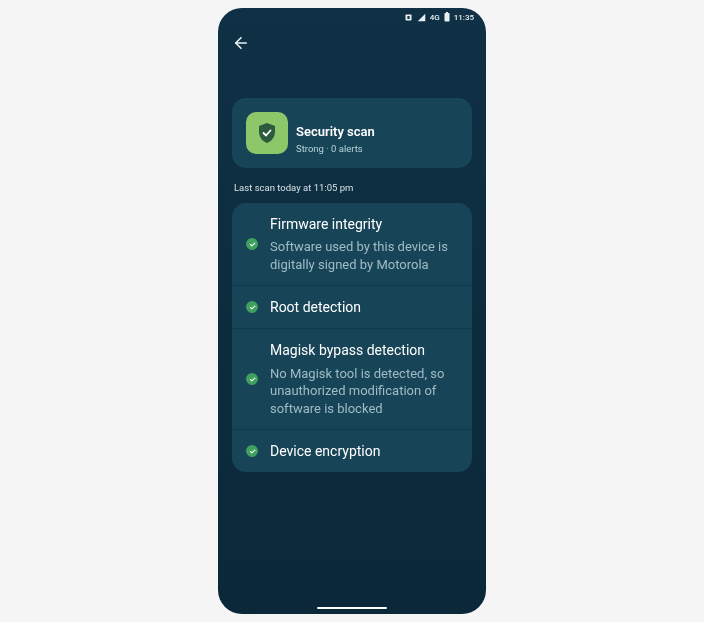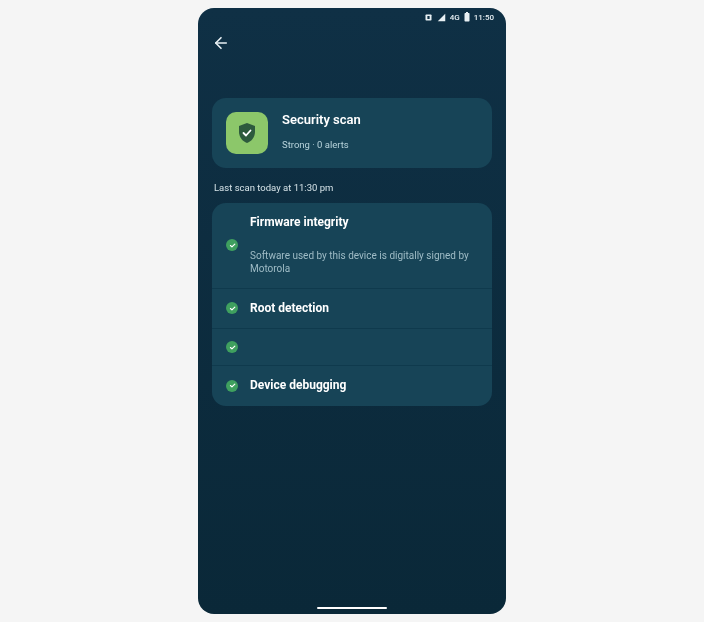--- a/index.html
+++ b/index.html
@@ -10,24 +10,24 @@
     }
     body {
       background: #f5f5f5;
       display: flex;
       justify-content: center;
       align-items: flex-start;
       min-height: 622px;
       padding: 8px 0;
     }
     .phone {
-      width: 308px;
+      width: 268px;
       height: 606px;
       background: linear-gradient(180deg, #0f3045 0%, #0a2838 100%);
-      border-radius: 16px;
+      border-radius: 24px;
       overflow: hidden;
       position: relative;
       display: flex;
       flex-direction: column;
     }
     .status-bar {
       height: 18px;
       display: flex;
       justify-content: flex-end;
       align-items: center;
@@ -56,43 +56,43 @@
       flex-direction: column;
     }
     .spacer-top {
       height: 34px;
     }
     .hero-card {
       background: #174457;
       border-radius: 14px;
       padding: 14px;
       display: flex;
-      align-items: flex-start;
-      gap: 14px;
+      align-items: flex-end;
+      gap: 8px;
     }
     .hero-icon {
       width: 42px;
       height: 42px;
       background: #8cc76a;
       border-radius: 10px;
       display: flex;
       align-items: center;
       justify-content: center;
       flex-shrink: 0;
     }
     .hero-text .title {
       color: #ffffff;
       font-size: 13px;
       font-weight: 600;
       line-height: 1.3;
     }
     .hero-text .subtitle {
       color: #b8d4dc;
       font-size: 9.5px;
-      margin-top: 10px;
+      margin-top: 2px;
     }
     .last-scan {
       color: #d6e3e8;
       font-size: 9.5px;
       margin: 14px 2px 10px 2px;
     }
     .list-card {
       background: #174457;
       border-radius: 14px;
       overflow: hidden;
@@ -120,29 +120,29 @@
     .check-dot svg {
       width: 7px;
       height: 7px;
     }
     .item-text {
       flex: 1;
       min-width: 0;
     }
     .item-text .title {
       color: #ffffff;
-      font-size: 12px;
-      font-weight: 700;
+      font-size: 14px;
+      font-weight: 400;
       line-height: 1.3;
     }
     .item-text .desc {
       color: #9fbcc6;
-      font-size: 10px;
+      font-size: 13px;
       line-height: 1.35;
-      margin-top: 18px;
+      margin-top: 5px;
     }
     .home-indicator {
       position: absolute;
       bottom: 5px;
       left: 50%;
       transform: translateX(-50%);
       width: 70px;
       height: 2.5px;
       background: #ffffff;
       border-radius: 2px;
@@ -165,21 +165,21 @@
           <path d="M2 22 L22 2 L22 22 Z"></path>
         </svg>
     </span>
     <span>4G</span>
     <span class="icon-box">
       <svg width="6" height="10" viewBox="0 0 12 20" fill="#e8f0f4">
           <rect x="1" y="2" width="10" height="17" rx="1.5"></rect>
           <rect x="4" y="0" width="4" height="2"></rect>
         </svg>
     </span>
-    <span>11:50</span>
+    <span>11:35</span>
   </div>
 
   <div class="nav-back">
     <svg viewBox="0 0 24 24" fill="none" stroke="#e8f0f4" stroke-width="2.2" stroke-linecap="round" stroke-linejoin="round">
       <path d="M19 12H5"></path>
         <path d="M12 19l-7-7 7-7"></path>
     </svg>
   </div>
 
   <div class="content">
@@ -191,21 +191,21 @@
           <path d="M12 2 L20 5 V11 C20 16 16.5 20.5 12 22 C7.5 20.5 4 16 4 11 V5 Z" fill="#2d5a3d"></path>
           <path d="M8.5 12 L11 14.5 L15.5 9.5" stroke="#ffffff" stroke-width="1.8" fill="none" stroke-linecap="round" stroke-linejoin="round"></path>
         </svg>
       </div>
       <div class="hero-text">
         <div class="title">Security scan</div>
         <div class="subtitle">Strong · 0 alerts</div>
       </div>
     </div>
 
-    <div class="last-scan">Last scan today at 11:30 pm</div>
+    <div class="last-scan">Last scan today at 11:05 pm</div>
 
     <div class="list-card">
 
       <div class="list-item">
         <div class="check-dot">
           <svg viewBox="0 0 24 24" fill="none" stroke="#ffffff" stroke-width="4" stroke-linecap="round" stroke-linejoin="round">
               <path d="M5 12l5 5L20 7"></path>
             </svg>
         </div>
         <div class="item-text">
@@ -224,31 +224,35 @@
           <div class="title">Root detection</div>
         </div>
       </div>
 
       <div class="list-item">
         <div class="check-dot">
           <svg viewBox="0 0 24 24" fill="none" stroke="#ffffff" stroke-width="4" stroke-linecap="round" stroke-linejoin="round">
               <path d="M5 12l5 5L20 7"></path>
             </svg>
         </div>
-      </div>
-
-
-      <div class="list-item">
-        <div class="check-dot">
-          <svg viewBox="0 0 24 24" fill="none" stroke="#ffffff" stroke-width="4" stroke-linecap="round" stroke-linejoin="round">
-              <path d="M5 12l5 5L20 7"></path>
-            </svg>
-        </div>
-        <div class="item-text">
-          <div class="title">Device debugging</div>
+        <div class="item-text">
+          <div class="title">Magisk bypass detection</div>
+          <div class="desc">No Magisk tool is detected, so unauthorized modification of software is blocked</div>
+        </div>
+      </div>
+
+
+      <div class="list-item">
+        <div class="check-dot">
+          <svg viewBox="0 0 24 24" fill="none" stroke="#ffffff" stroke-width="4" stroke-linecap="round" stroke-linejoin="round">
+              <path d="M5 12l5 5L20 7"></path>
+            </svg>
+        </div>
+        <div class="item-text">
+          <div class="title">Device encryption</div>
         </div>
       </div>
 
     </div>
   </div>
 
   <div class="home-indicator"></div>
 </div>
 
 </body></html>

